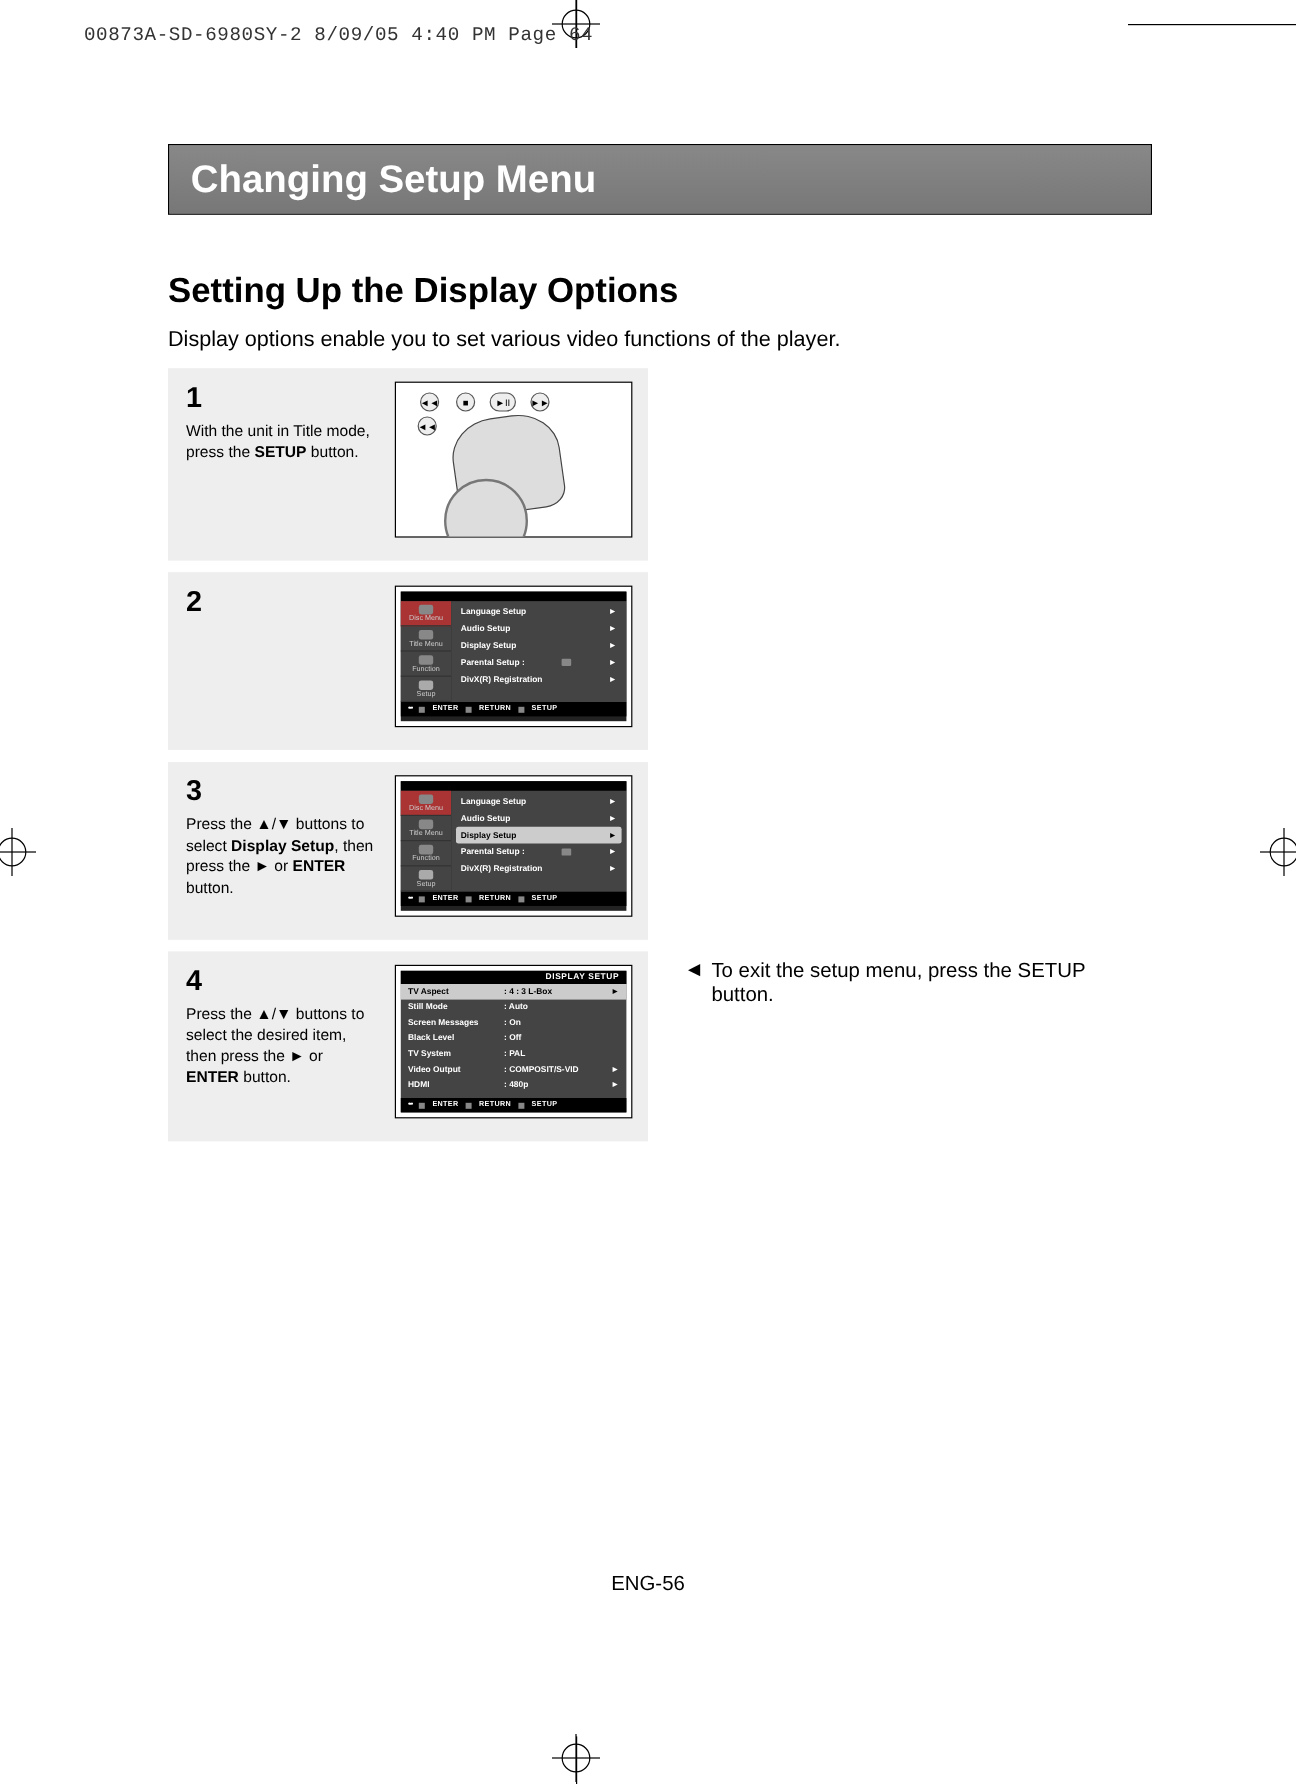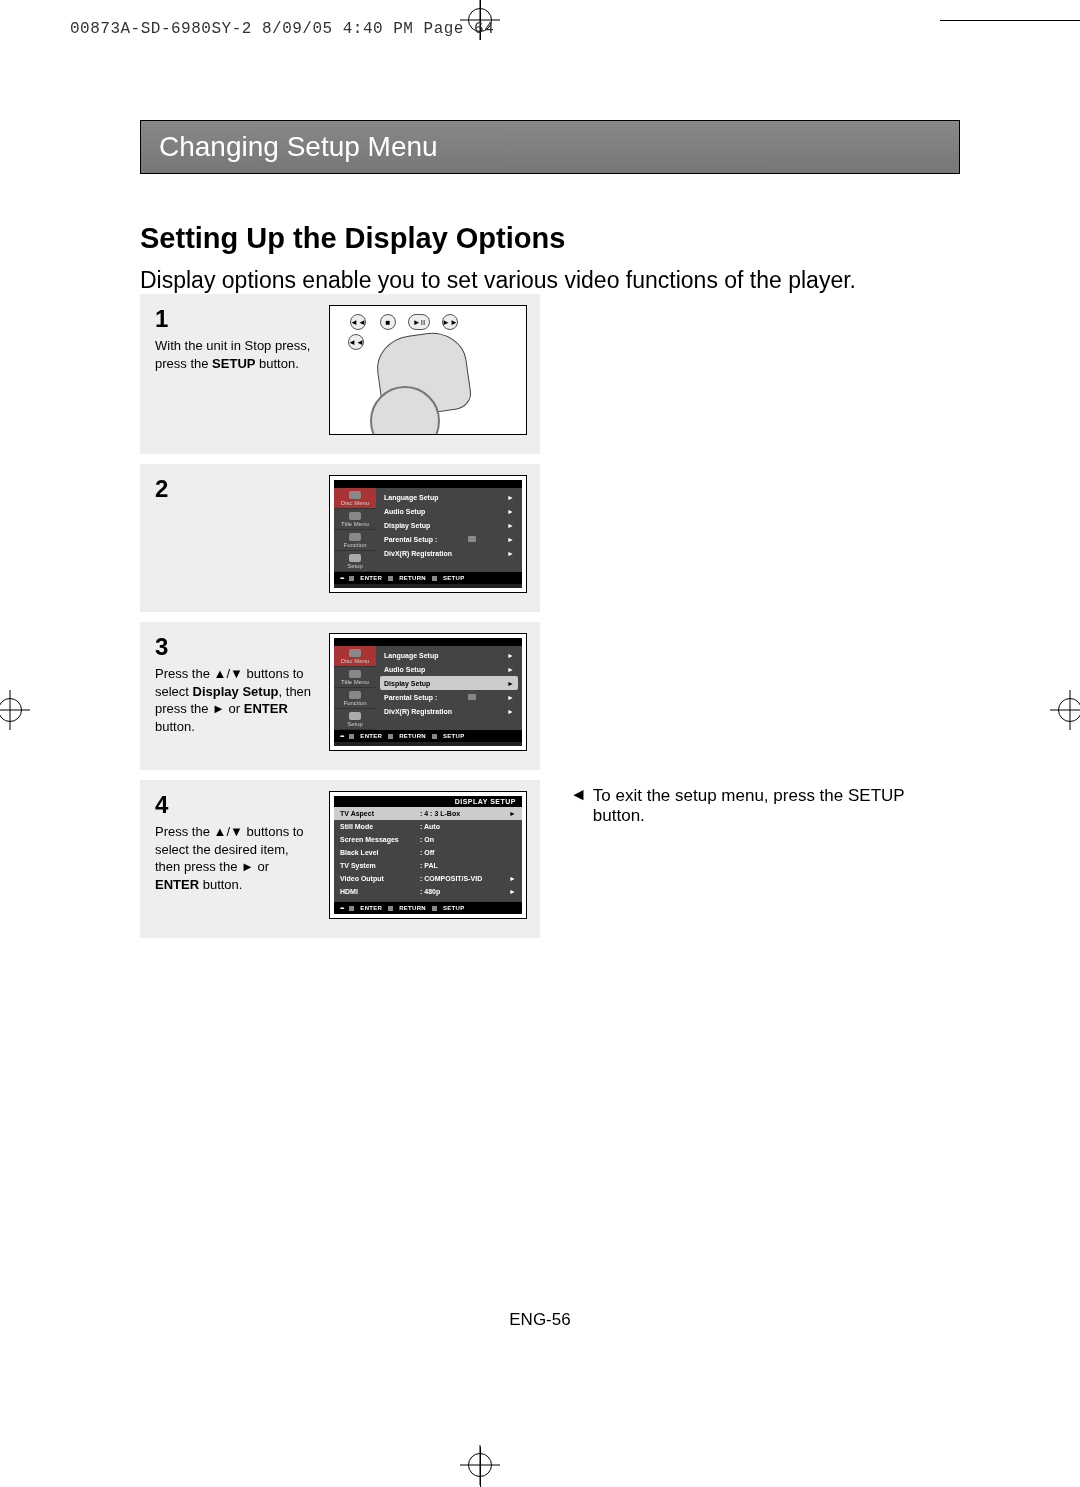--- a/index.html
+++ b/index.html
@@ -13,24 +13,24 @@
   .reg-mark::before, .reg-mark::after { content: ""; position: absolute; background: #000; }
   .reg-mark::before { left: 50%; top: 0; width: 1px; height: 100%; transform: translateX(-50%); }
   .reg-mark::after  { top: 50%; left: 0; height: 1px; width: 100%; transform: translateY(-50%); }
   .reg-mark .circ { position: absolute; border: 1px solid #000; border-radius: 50%; left: 8px; top: 8px; width: 24px; height: 24px; }
 
   .header-line { position: absolute; top: 20px; left: 70px; font-family: "Courier New", monospace; font-size: 16px; color: #333; letter-spacing: 0.5px; }
 
   .page { position: absolute; left: 140px; top: 120px; width: 820px; }
 
   .title-bar { background: linear-gradient(#888, #777); border: 1px solid #000; padding: 10px 18px; }
-  .title-bar-text { color: #fff; font-size: 28px; font-weight: normal; font-family: Arial, Helvetica, sans-serif; }
+  .title-bar-text { color: #fff; font-size: 32px; font-weight: bold; font-family: Arial, Helvetica, sans-serif; }
 
   .section-title { font-size: 29px; font-weight: bold; margin-top: 48px; margin-bottom: 12px; }
-  .intro { font-size: 23px; }
+  .intro { font-size: 18px; margin-bottom: 14px; }
 
   .step-block { background: #eee; border: 1px solid #eee; width: 400px; display: flex; padding: 10px 12px 18px 14px; margin-bottom: 10px; gap: 14px; }
   .step-text { width: 160px; flex-shrink: 0; }
   .step-num { font-size: 24px; font-weight: bold; font-family: Arial, Helvetica, sans-serif; margin-bottom: 4px; }
   .step-desc { font-size: 13px; line-height: 1.35; }
   .step-illu { flex: 1; border: 1px solid #000; background: #fff; min-height: 120px; position: relative; overflow: hidden; }
 
   
   .remote-boundary { position: absolute; inset: 0; }
   .remote-btn { position: absolute; border: 1px solid #555; border-radius: 50%; background: #eee; font-size: 8px; display:flex; align-items:center; justify-content:center; }
@@ -96,21 +96,21 @@
     <span class="title-bar-text">Changing Setup Menu</span>
   </div>
 
   <div class="section-title">Setting Up the Display Options</div>
   <div class="intro">Display options enable you to set various video functions of the player.</div>
 
   <div class="step-block">
     <div class="step-text">
       <div class="step-num">1</div>
       <div class="step-desc">
-        <span>With the unit in Stop press, press the </span><b>SETUP</b><span> button.</span>
+        <span>With the unit in Title mode, press the </span><b>SETUP</b><span> button.</span>
       </div>
     </div>
     <div class="step-illu" style="min-height:130px;">
       <div class="remote-boundary">
         <div class="remote-btn" style="left:20px; top:8px; width:16px; height:16px;">◄◄</div>
         <div class="remote-btn" style="left:50px; top:8px; width:16px; height:16px;">■</div>
         <div class="remote-btn" style="left:78px; top:8px; width:22px; height:16px; border-radius:8px;">►II</div>
         <div class="remote-btn" style="left:112px; top:8px; width:16px; height:16px;">►►</div>
         <div class="remote-btn" style="left:18px; top:28px; width:16px; height:16px;">◄◄</div>
         <div class="hand" style="left:48px; top:28px; width:90px; height:80px; transform: rotate(-8deg);"></div>

